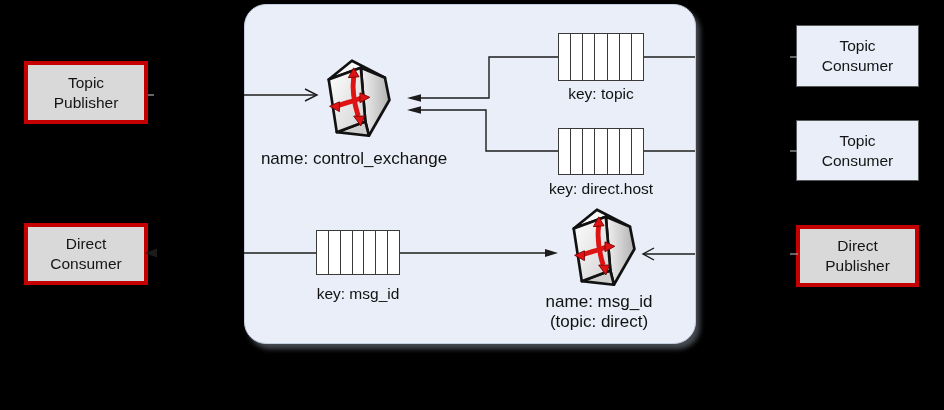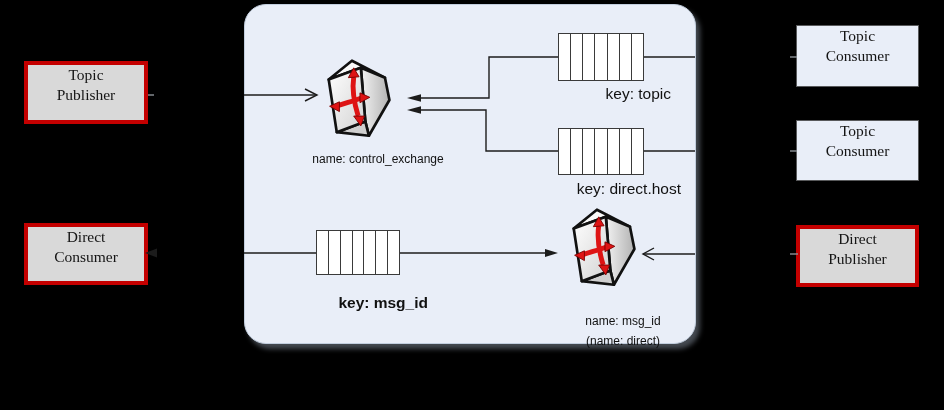--- a/index.html
+++ b/index.html
@@ -7,36 +7,36 @@
     position:relative;width:944px;height:410px;background:#000000;
     font-family:"Liberation Sans",sans-serif;color:#141414;overflow:hidden;
   }
   .panel{
     position:absolute;left:244px;top:4px;width:450px;height:338px;
     background:#e9eef8;border:1px solid #c2cede;border-radius:22px;
     box-shadow:4px 5px 5px rgba(125,135,148,0.55);z-index:1;
   }
   .wires{position:absolute;left:0;top:0;width:944px;height:410px;z-index:4;pointer-events:none;}
   .node{
-    position:absolute;display:flex;flex-direction:column;align-items:center;
-    text-align:center;font-size:15.5px;line-height:20px;z-index:3;box-sizing:border-box;font-family:Liberation Serif, serif;
+    position:absolute;display:flex;flex-direction:column;align-items:center;justify-content:center;
+    text-align:center;font-size:15.5px;line-height:20px;z-index:3;box-sizing:border-box;
   }
   .node.red{border:4px solid #c40000;background:#d9d9d9;}
   .node.plain{border:1.5px solid #58595b;background:#e9eef8;}
   .queue{
     position:absolute;display:flex;background:#ffffff;border:1.6px solid #3a3a3a;
     box-sizing:border-box;z-index:3;
   }
   .queue i{flex:1;border-right:1.4px solid #3a3a3a;}
   .queue i:last-child{border-right:none;}
   .qlabel,.exlabel{
     position:absolute;text-align:center;color:#111;z-index:3;
   }
-  .qlabel{font-size:15.5px;line-height:18px;text-align:right;}
-  .exlabel{font-size:12px;line-height:20px;margin-left:24px;}
+  .qlabel{font-size:15.5px;line-height:18px;}
+  .exlabel{font-size:17px;line-height:20px;}
   .exicon{position:absolute;z-index:3;}
 </style>
 </head>
 <body>
 
 <div class="stage">
 
   <div class="panel"></div>
 
   <svg class="wires" viewBox="0 0 944 410" xmlns="http://www.w3.org/2000/svg">
@@ -118,21 +118,21 @@
 
   <div class="queue" style="left:316px;top:230px;width:84px;height:45px;">
     <i></i>
       <i></i>
       <i></i>
       <i></i>
       <i></i>
       <i></i>
       <i></i>
   </div>
-  <div class="qlabel" style="left:288px;top:294px;width:140px;font-weight:bold;">key: msg_id</div>
+  <div class="qlabel" style="left:288px;top:285px;width:140px;">key: msg_id</div>
 
   <svg class="exicon" style="left:318px;top:57px;" width="75" height="86" viewBox="0 0 84 96" xmlns="http://www.w3.org/2000/svg">
     <defs>
       <linearGradient id="fa" x1="0" y1="0" x2="1" y2="1">
         <stop offset="0" stop-color="#ffffff"></stop>
           <stop offset="1" stop-color="#d2d2d2"></stop>
       </linearGradient>
       <linearGradient id="sa" x1="0" y1="0" x2="1" y2="0">
         <stop offset="0" stop-color="#f2f2f2"></stop>
           <stop offset="1" stop-color="#b2b2b2"></stop>
@@ -180,18 +180,18 @@
       <path d="M23,54 C32,51 40,49 48,46" stroke="#de1414" stroke-width="5.5" fill="none"></path>
       <path d="M40,22 C38,36 41,53 45,66" stroke="#de1414" stroke-width="5.5" fill="none"></path>
       <g fill="#de1414" stroke="#7a0000" stroke-width="1">
         <polygon points="13,55 24,50 24,61"></polygon>
         <polygon points="58,45 47,40 47,51"></polygon>
         <polygon points="40,12 34,23 46,22"></polygon>
         <polygon points="48,77 40,66 52,66"></polygon>
       </g>
     </g>
   </svg>
-  <div class="exlabel" style="left:489px;top:311px;width:220px;">
+  <div class="exlabel" style="left:489px;top:292px;width:220px;">
     <div>name: msg_id</div>
-    <div>(name: direct)</div>
+    <div>(topic: direct)</div>
   </div>
 
 </div>
 
 </body></html>

